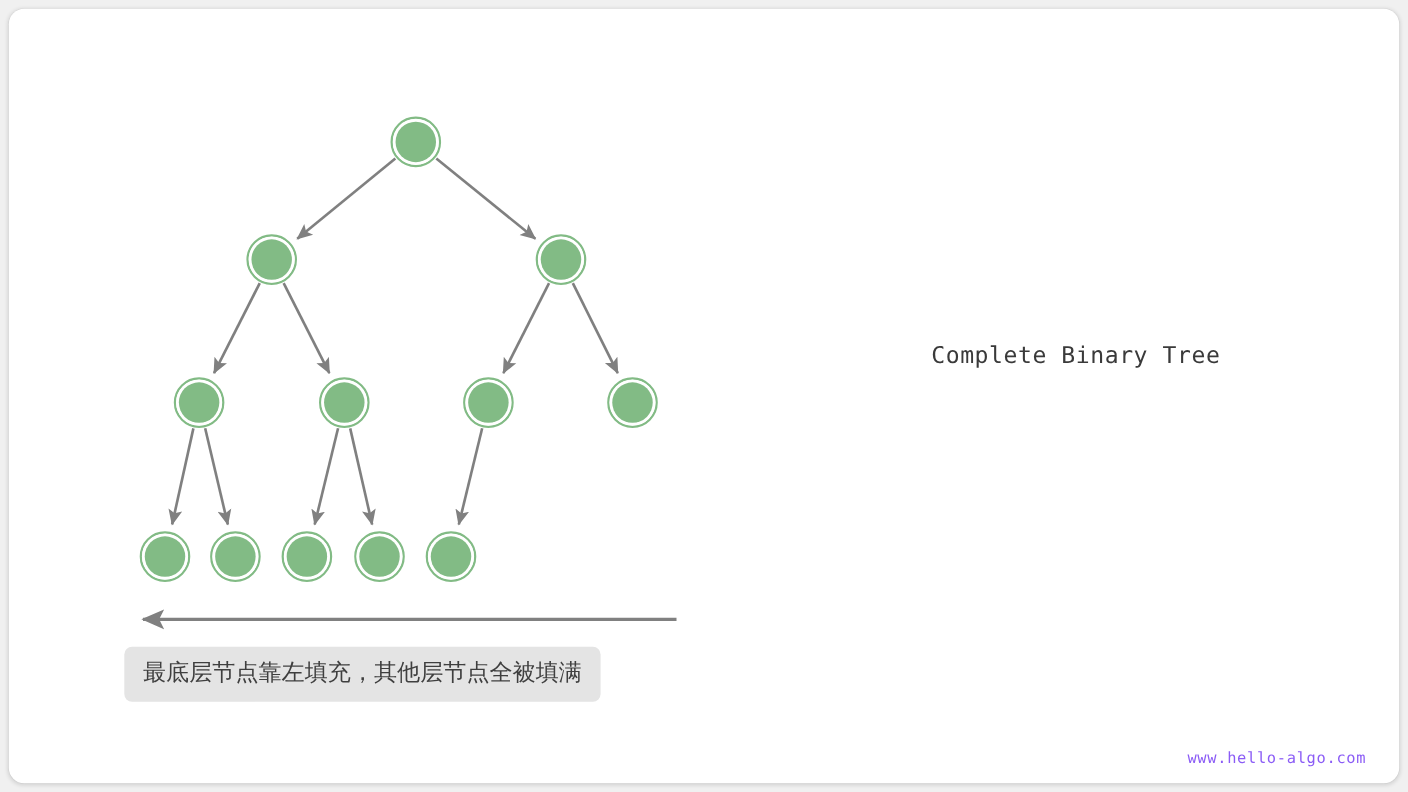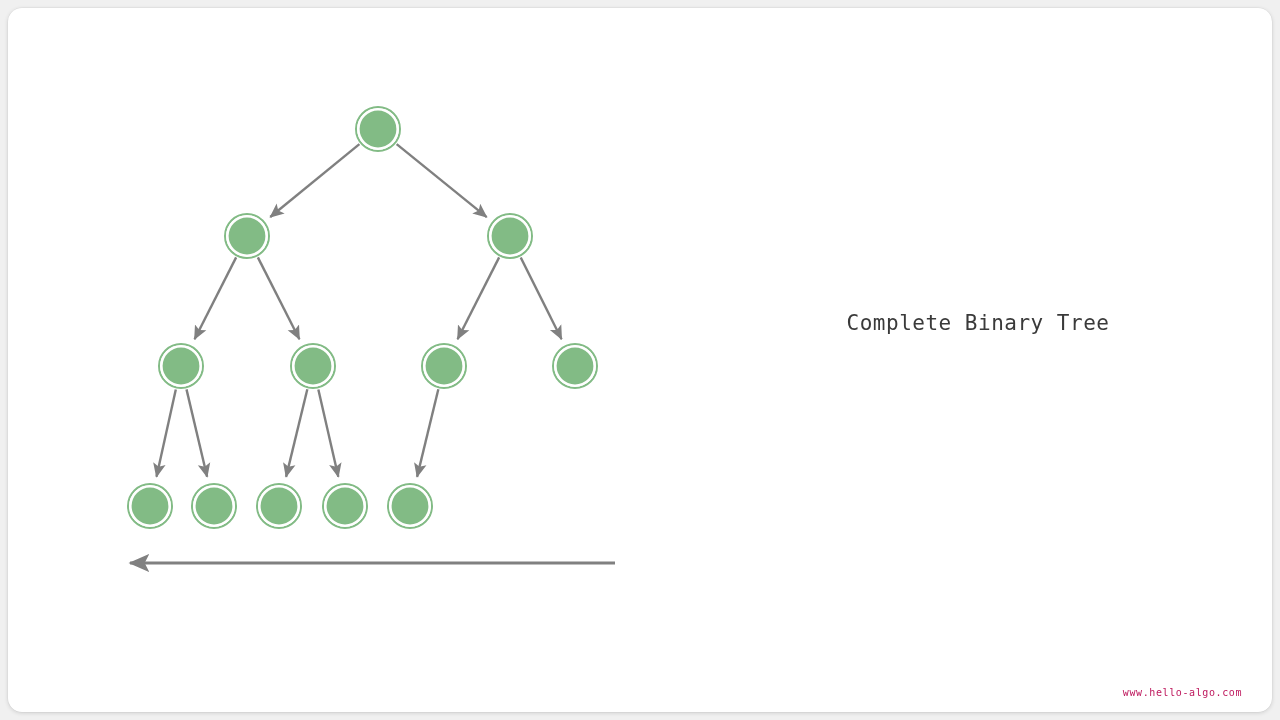--- a/index.html
+++ b/index.html
@@ -71,23 +71,23 @@
     color: #3f3f3f;
     font-family: "Liberation Sans", sans-serif;
     font-size: 21px;
     line-height: 26px;
     white-space: nowrap;
   }
   #watermark {
     position: absolute;
     right: 30px;
     bottom: 14px;
-    color: #be185d;
+    color: #8b5cf6;
     font-family: "DejaVu Sans Mono", monospace;
-    font-size: 10px;
+    font-size: 14px;
     letter-spacing: 0.6px;
   }
 </style>
 </head>
 <body>
 
 <div id="page">
   <div id="card">
 
     <svg id="tree-svg" viewBox="0 0 1264 704">
@@ -177,17 +177,18 @@
         </g>
       <g id="direction-layer">
           <line x1="607" y1="555" x2="122" y2="555" stroke="#808080" stroke-width="3" marker-end="url(#arrowhead-left)"></line>
         </g>
     </svg>
 
     <div class="label-block">
       <div class="diagram-subtitle">Complete Binary Tree</div>
     </div>
 
+    <div id="caption-box">最底层节点靠左填充，其他层节点全被填满</div>
 
     <div id="watermark">www.hello-algo.com</div>
 
   </div>
 </div>
 
 </body></html>

